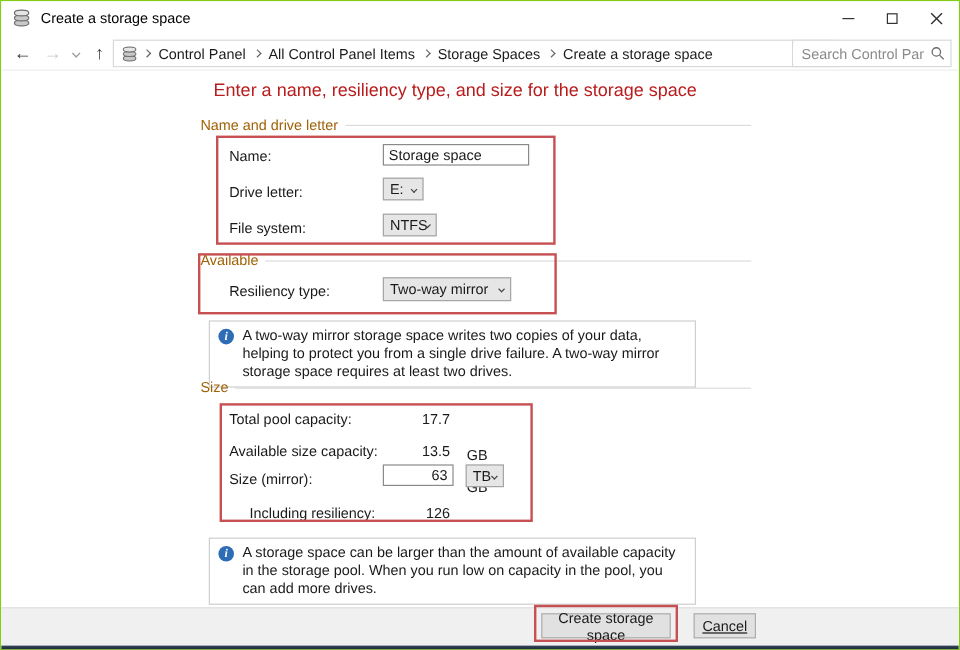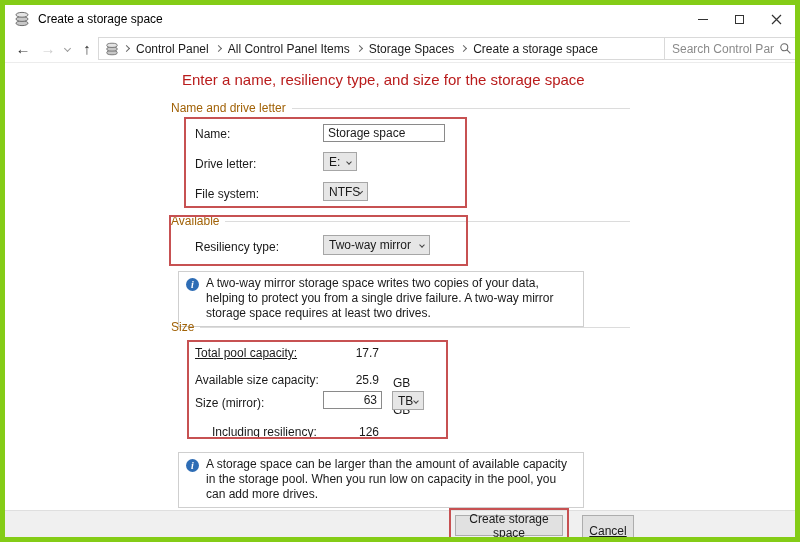--- a/index.html
+++ b/index.html
@@ -1,17 +1,17 @@
 <!DOCTYPE html>
 <html><head>
 <meta charset="utf-8">
 <style>
   * { margin:0; padding:0; box-sizing:border-box; }
   html,body { width:800px; height:542px; font-family:"Liberation Sans", sans-serif; background:#fff; }
-  .window { position:absolute; inset:0; width:800px; height:542px; border:5px solid #84cc16; background:#fff; overflow:hidden; }
+  .window { position:absolute; inset:0; width:800px; height:542px; border:1px solid #84cc16; background:#fff; overflow:hidden; }
 
   
   .titlebar { position:absolute; left:0; top:0; width:100%; height:28px; display:flex; align-items:center; background:#fff; }
   .titlebar .app-icon { margin-left:9px; width:16px; height:16px; }
   .titlebar .title { margin-left:8px; font-size:12px; color:#000; }
   .win-controls { position:absolute; right:0; top:0; height:28px; display:flex; }
   .win-btn { width:37px; height:28px; display:flex; align-items:center; justify-content:center; }
   .glyph-min { width:10px; height:0; border-top:1px solid #333; }
   .glyph-max { width:9px; height:9px; border:1px solid #333; }
 
@@ -166,43 +166,43 @@
     </div>
     <div class="infobox" style="top:208px;">
       <span class="info-i">i</span>
       <div class="infotext">A two-way mirror storage space writes two copies of your data, helping to protect you from a single drive failure. A two-way mirror storage space requires at least two drives.</div>
     </div>
 
     <div class="group-head" style="left:166px; top:257px; width:459px;">
       <span class="group-label">Size</span>
       <span class="group-line"></span>
     </div>
-    <div class="flabel" style="left:190px; top:283px;text-decoration:underline;">Total pool capacity:</div>
+    <div class="flabel" style="left:190px; top:283px;">Total pool capacity:</div>
     <div class="val" style="left:302px; top:283px;">17.7</div>
     <div class="unit" style="left:388px; top:283px;">GB</div>
     <div class="flabel" style="left:190px; top:310px;">Available size capacity:</div>
-    <div class="val" style="left:302px; top:310px;">25.9</div>
+    <div class="val" style="left:302px; top:310px;">13.5</div>
     <div class="unit" style="left:388px; top:310px;">GB</div>
     <div class="flabel" style="left:190px; top:333px;">Size (mirror):</div>
     <input class="textinput" style="left: 318px; top: 328px; width: 59px; height: 18px; text-align: right;" value="63">
     <div class="combo" style="left:387px; top:328px; width:32px; height:19px;">
       <span>TB</span>
       <span class="chev"></span>
     </div>
     <div class="flabel" style="left:207px; top:362px;">Including resiliency:</div>
     <div class="val" style="left:302px; top:362px;">126</div>
     <div class="unit" style="left:388px; top:362px;">TB</div>
     <div class="infobox" style="top:389px;">
       <span class="info-i">i</span>
       <div class="infotext">A storage space can be larger than the amount of available capacity in the storage pool. When you run low on capacity in the pool, you can add more drives.</div>
     </div>
   </div>
 
   <div class="footer"></div>
   <button class="btn" style="left:450px; top:510px; width:108px; height:21px;">Create storage space</button>
-  <button class="btn" style="left:577px; top:510px; width:52px; height:32px;text-decoration:underline;">Cancel</button>
+  <button class="btn" style="left:577px; top:510px; width:52px; height:21px;text-decoration:underline;">Cancel</button>
   <div class="darkstrip"></div>
 
   <div class="anno" style="left:179px; top:112px; width:283px; height:91px;"></div>
   <div class="anno" style="left:164px; top:210px; width:299px; height:51px;"></div>
   <div class="anno" style="left:182px; top:335px; width:261px; height:99px;"></div>
   <div class="anno" style="left:444px; top:503px; width:120px; height:31px;"></div>
 </div>
 
 </body></html>

